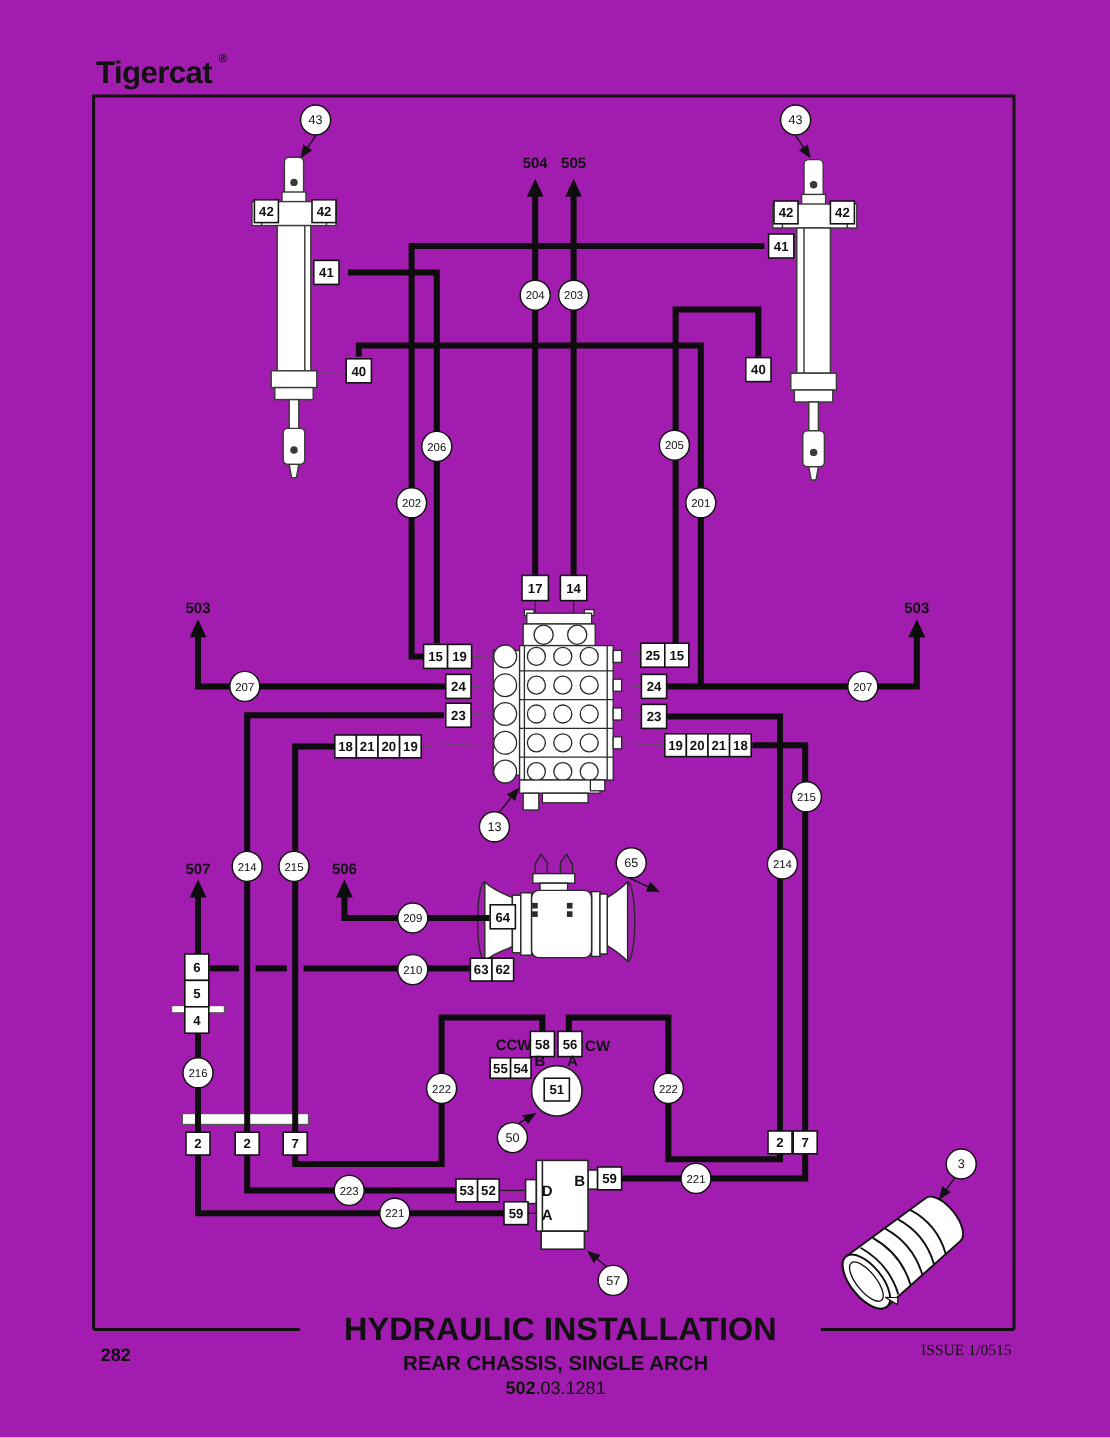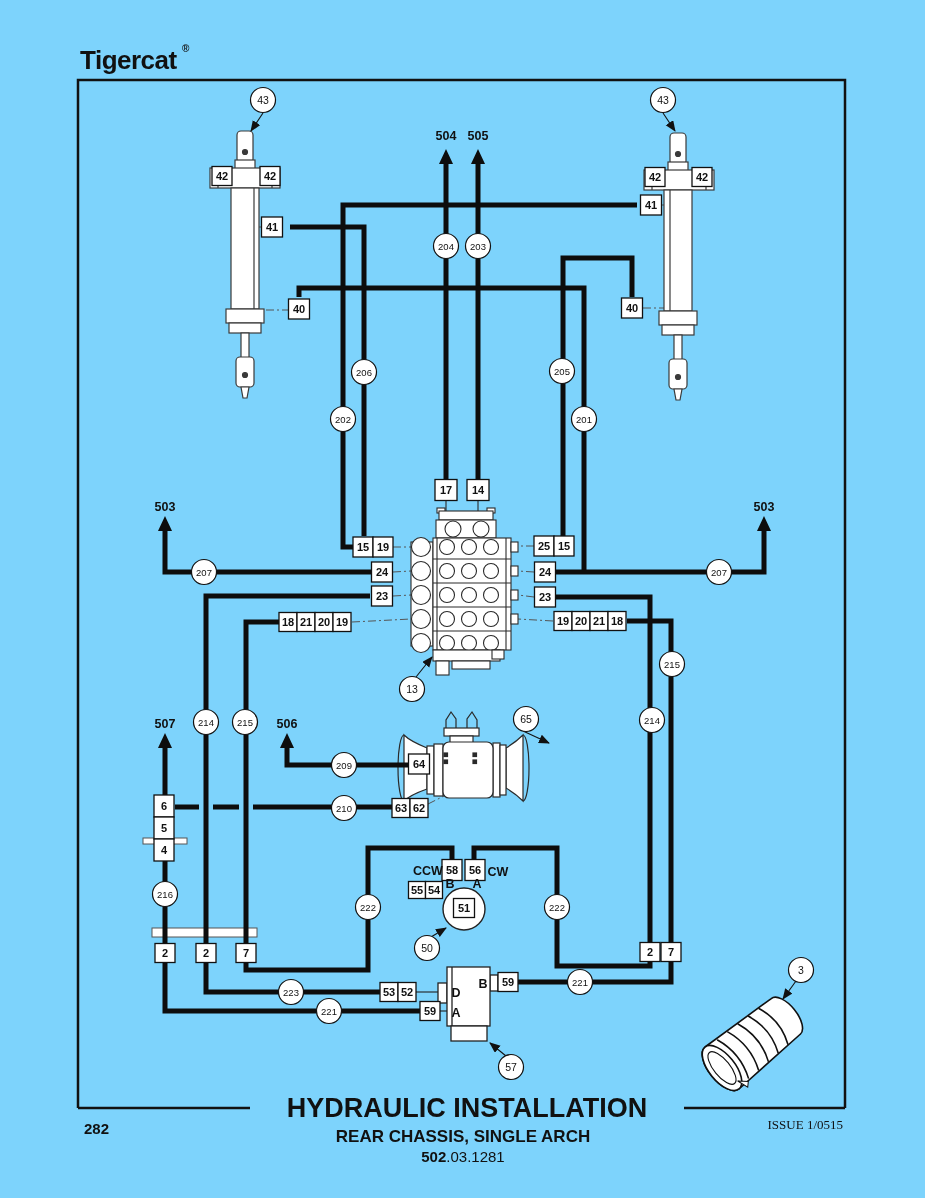--- a/index.html
+++ b/index.html
@@ -1,16 +1,16 @@
 <!DOCTYPE html>
 <html><head>
 <meta charset="utf-8">
 <style>
   html,body{margin:0;padding:0;background:#fff;}
-  .page{position:relative;width:925px;height:1198px;background:#7dd3fc;overflow:hidden;
+  .page{position:relative;width:925px;height:1198px;background:#a21caf;overflow:hidden;
         font-family:"Liberation Sans",sans-serif;}
   svg text{font-family:"Liberation Sans",sans-serif;fill:#111;}
   .serif{font-family:"Liberation Serif",serif;}
 </style>
 </head>
 <body>
 
 <div class="page">
 <svg id="schematic" width="925" height="1198" viewBox="0 0 925 1198" xmlns="http://www.w3.org/2000/svg">
   <defs>

